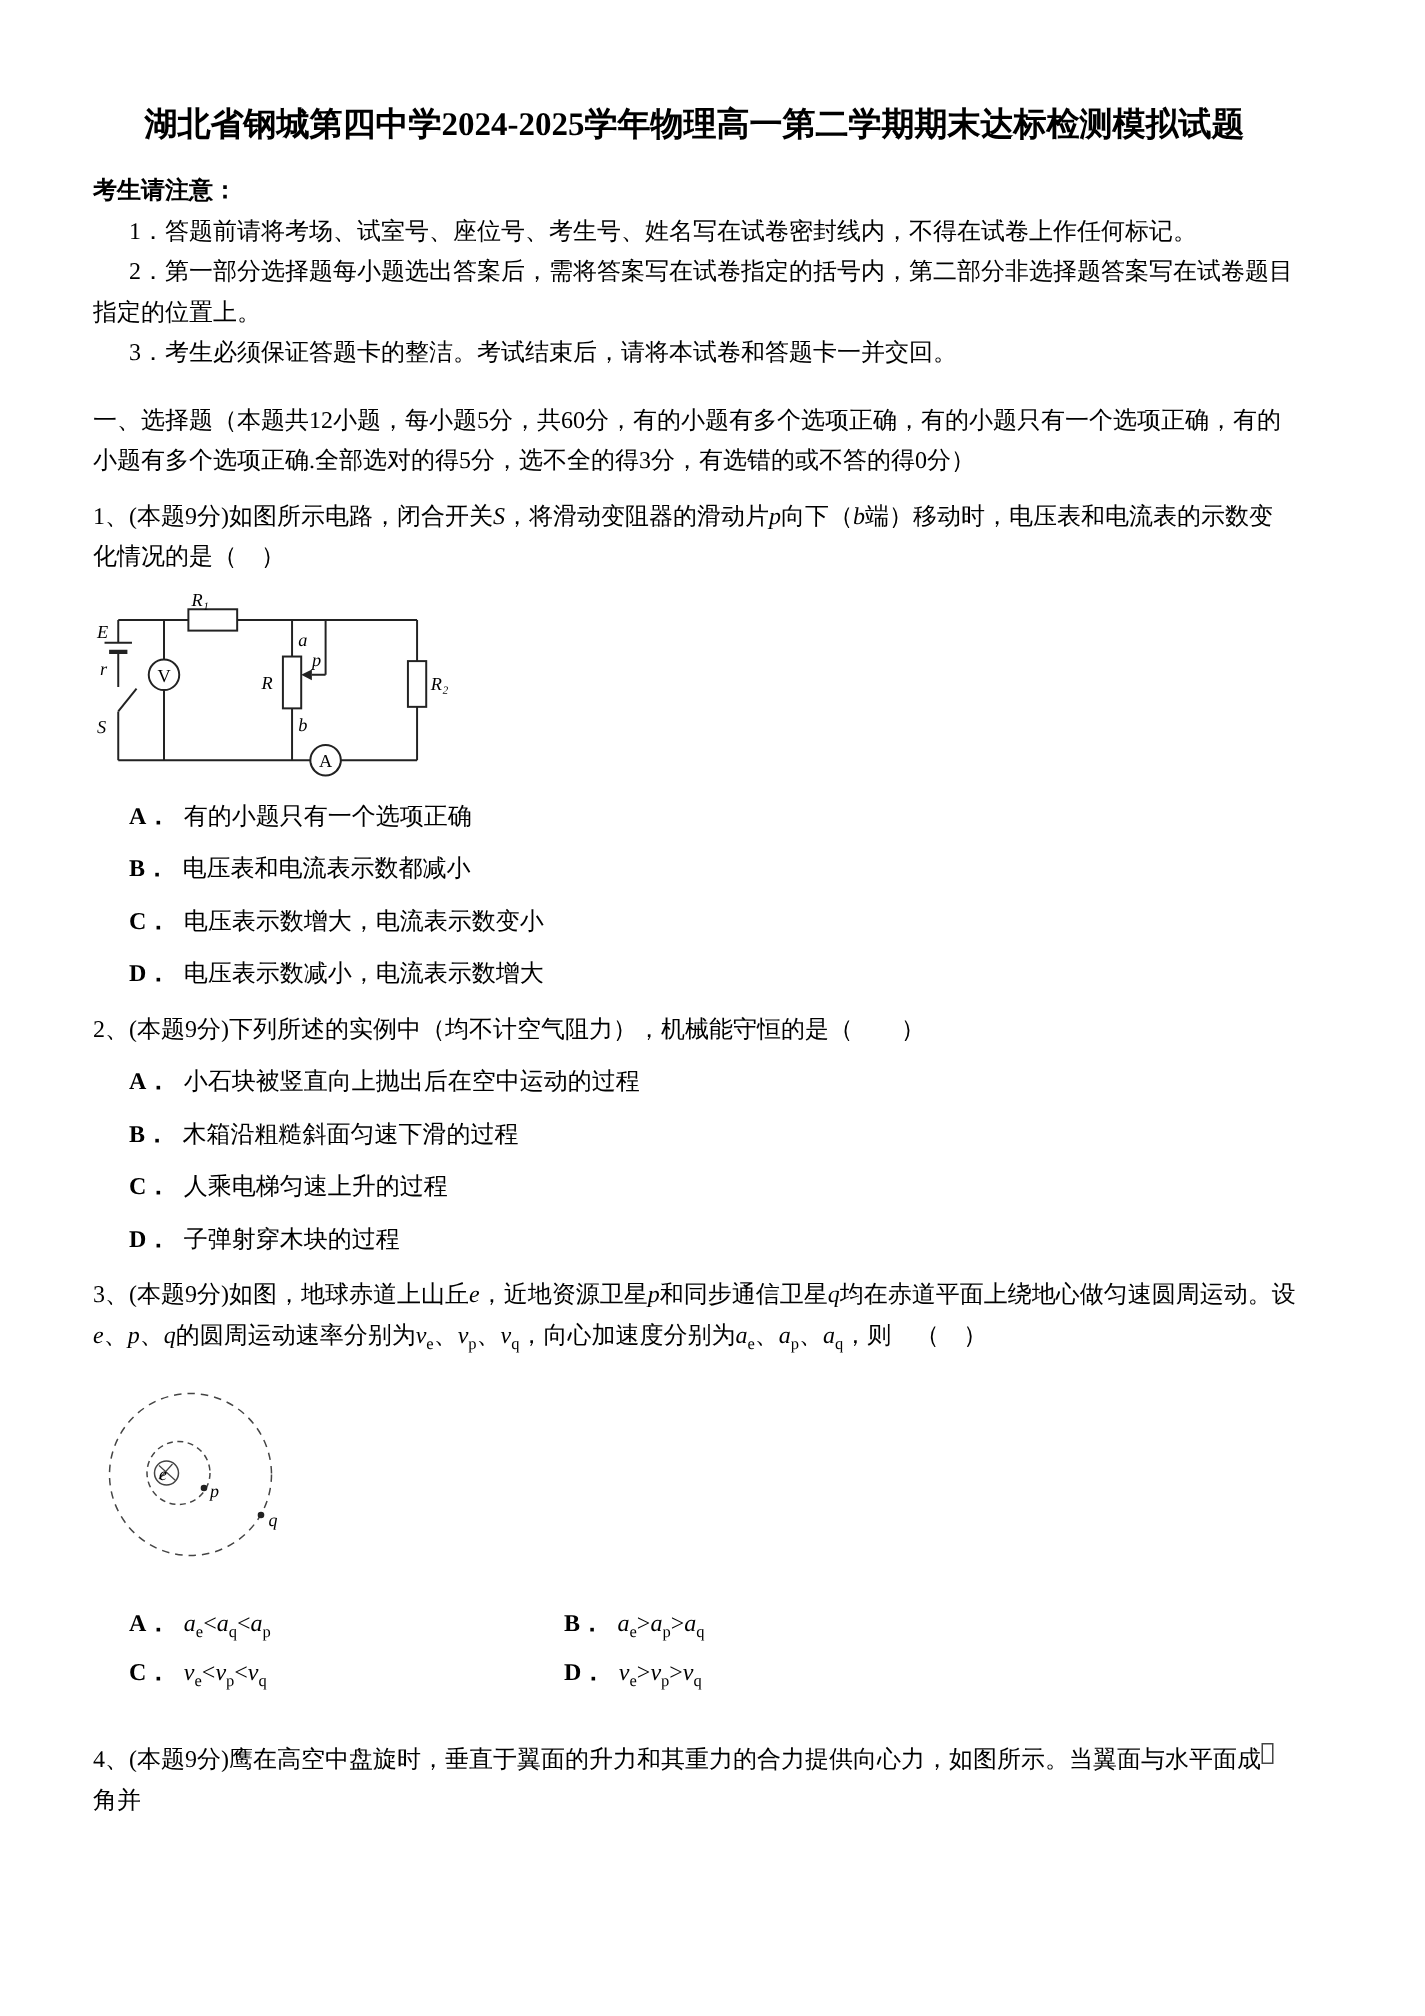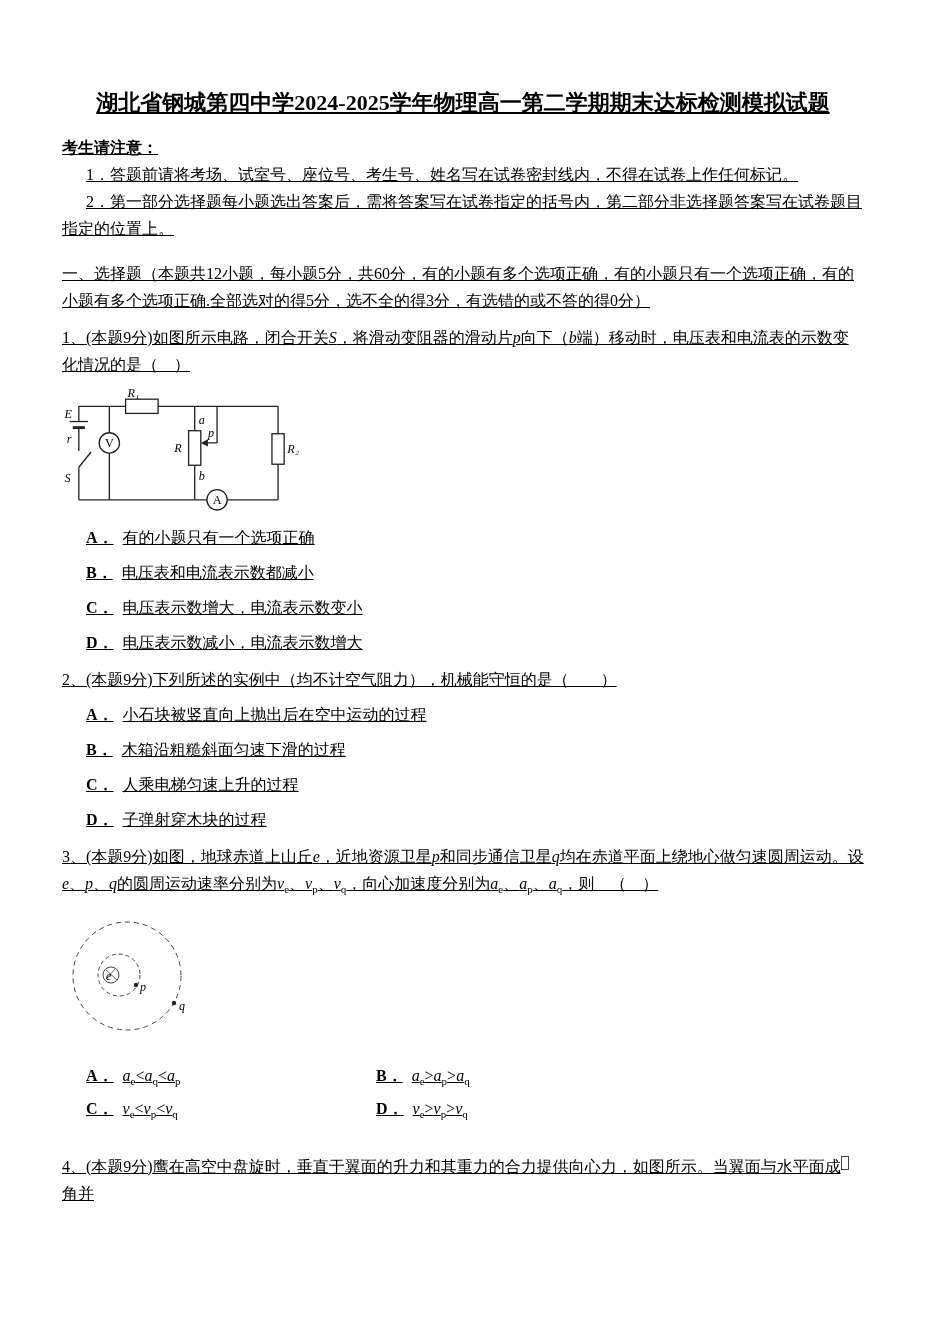--- a/index.html
+++ b/index.html
@@ -5,23 +5,22 @@
   * { margin:0; padding:0; box-sizing:border-box; }
   html, body { background:#ffffff; }
   body {
     width:950px; height:1344px;
     font-family:"Liberation Serif","DejaVu Serif",serif;
     color:#000;
   }
   .page {
     width:950px; height:1344px;
     background:#fff;
-    padding:88px 86px 40px 62px;
+    padding:68px 86px 40px 62px;
     overflow:hidden;
-    text-decoration:underline;
   }
   .title {
     font-size:22px; font-weight:700; text-align:center;
     line-height:30px; margin-bottom:16px;
   }
   p { font-size:16px; line-height:27px; }
   .notice-heading { font-weight:700; }
   .notice-item { text-indent:24px; }
   .section-heading { margin-top:18px; }
   .question { }
@@ -49,20 +48,21 @@
 <body>
 
 <div class="page">
 
   <h1 class="title">湖北省钢城第四中学2024-2025学年物理高一第二学期期末达标检测模拟试题</h1>
 
   <div class="notice">
     <p class="notice-heading">考生请注意：</p>
     <p class="notice-item">1．答题前请将考场、试室号、座位号、考生号、姓名写在试卷密封线内，不得在试卷上作任何标记。</p>
     <p class="notice-item">2．第一部分选择题每小题选出答案后，需将答案写在试卷指定的括号内，第二部分非选择题答案写在试卷题目指定的位置上。</p>
+    <p class="notice-item">3．考生必须保证答题卡的整洁。考试结束后，请将本试卷和答题卡一并交回。</p>
   </div>
 
   <p class="section-heading">一、选择题（本题共12小题，每小题5分，共60分，有的小题有多个选项正确，有的小题只有一个选项正确，有的小题有多个选项正确.全部选对的得5分，选不全的得3分，有选错的或不答的得0分）</p>
 
   <div class="question">
     <p class="stem">1、(本题9分)如图所示电路，闭合开关<i>S</i>，将滑动变阻器的滑动片<i>p</i>向下（<i>b</i>端）移动时，电压表和电流表的示数变化情况的是（　）</p>
 
     <div class="figure">
       <svg width="240" height="124" viewBox="0 0 235 122">
         <g stroke="#222" stroke-width="1.3" fill="none">

